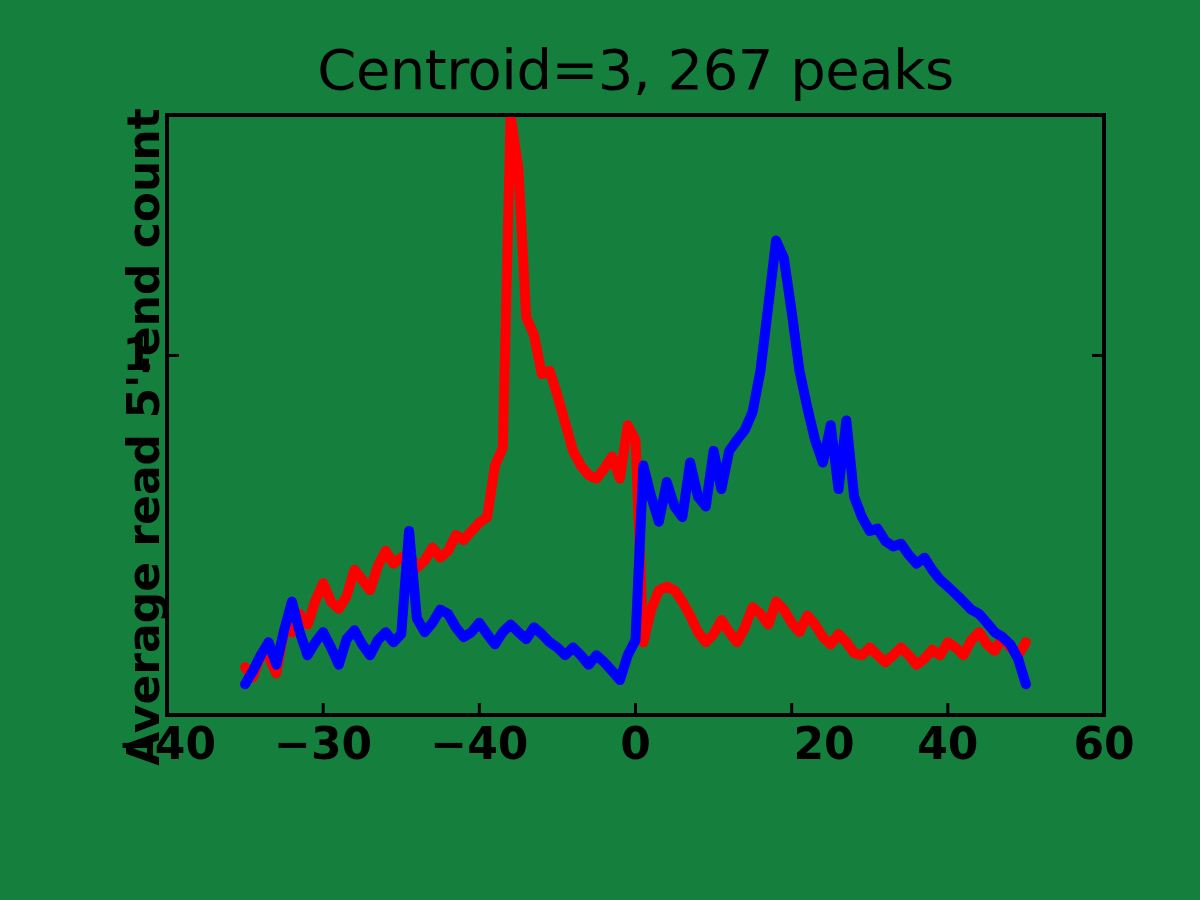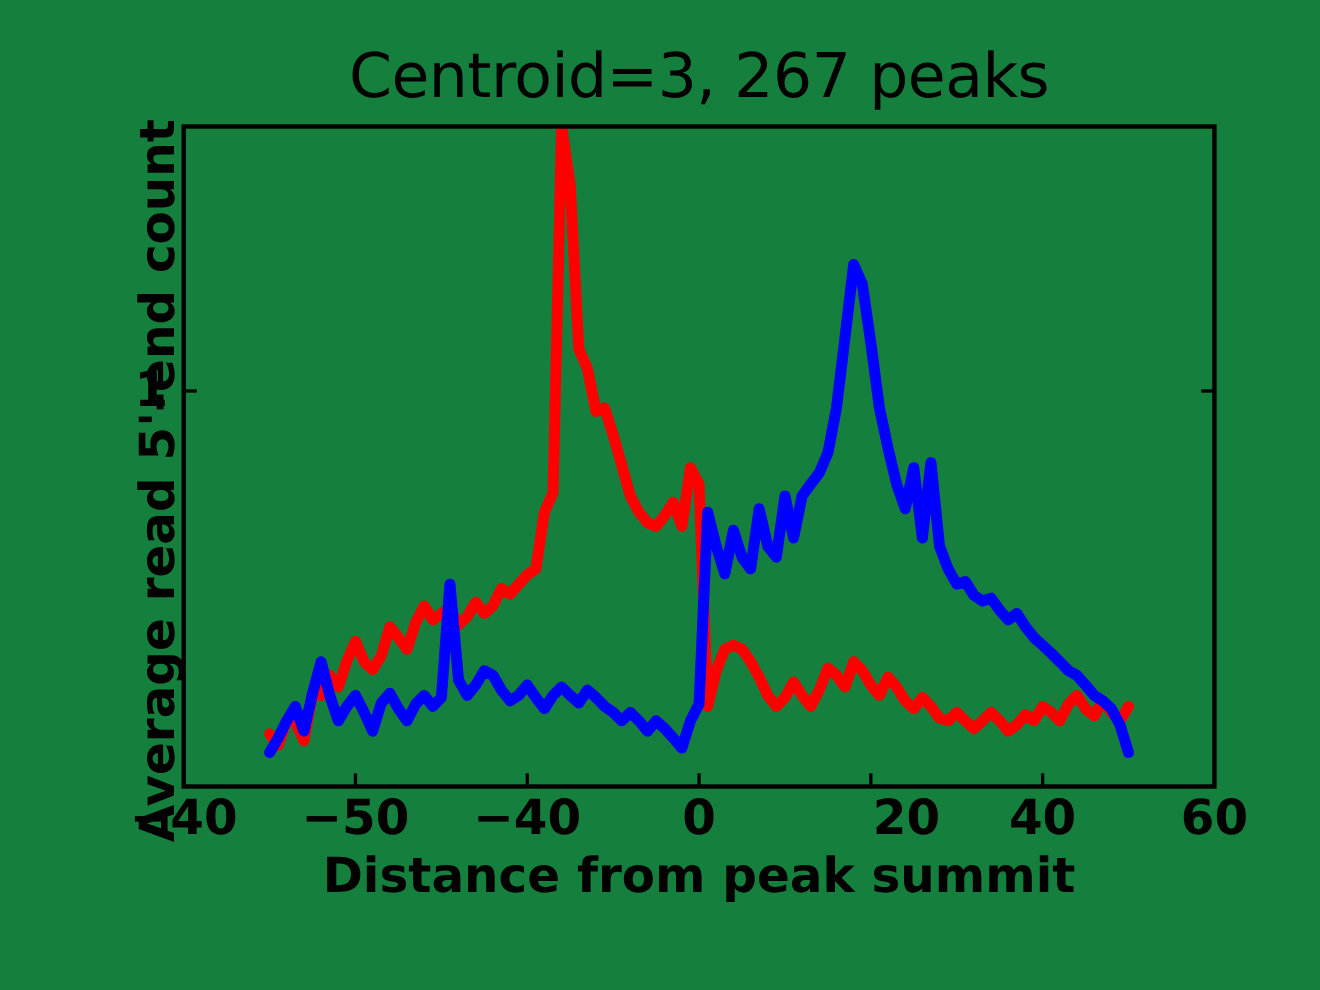--- a/index.html
+++ b/index.html
@@ -43,25 +43,24 @@
   svg.plot{position:absolute;left:0;top:0;}
 </style>
 </head>
 <body>
 
 <div id="fig">
 
   <div class="title">Centroid=3, 267 peaks</div>
 
   <div class="ylabel">Average read 5'-end count</div>
-  <div class="xlabel">Distance from peak summit</div>
 
   <div id="xticks">
       <div class="xtick" style="left: 167px;">−40</div>
-      <div class="xtick" style="left: 323.167px;">−50</div>
+      <div class="xtick" style="left: 323.167px;">−30</div>
       <div class="xtick" style="left: 479.333px;">−40</div>
       <div class="xtick" style="left: 635.5px;">0</div>
       <div class="xtick" style="left: 824px;">20</div>
       <div class="xtick" style="left: 947.833px;">40</div>
       <div class="xtick" style="left: 1104px;">60</div>
     </div>
   <div id="yticks">
       <div class="ytick" style="top: 355.46px;">1</div>
     </div>
 

